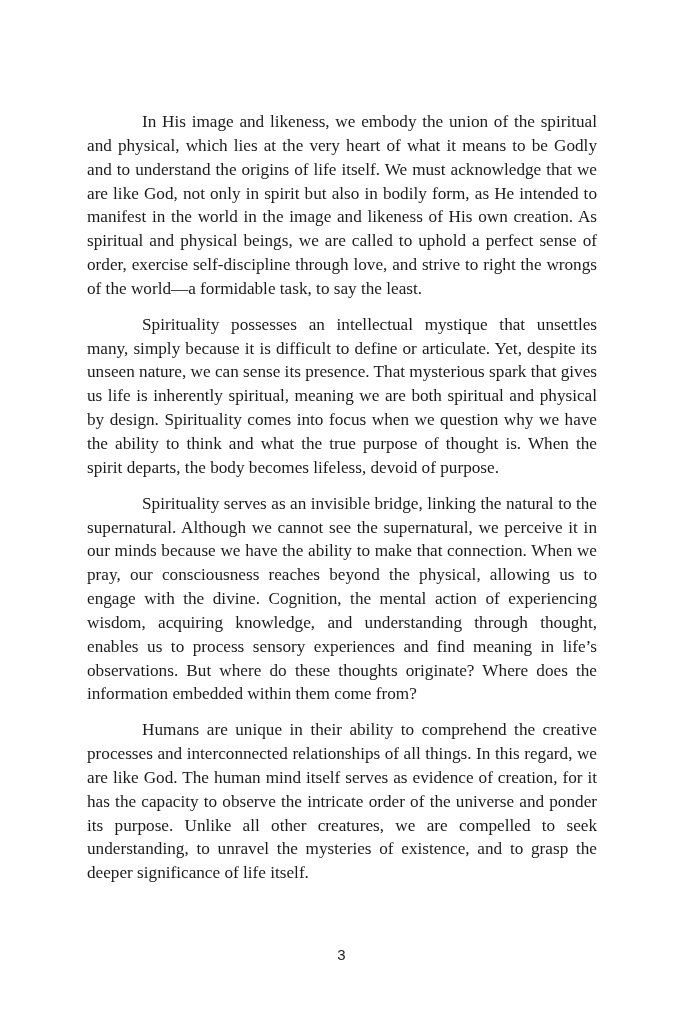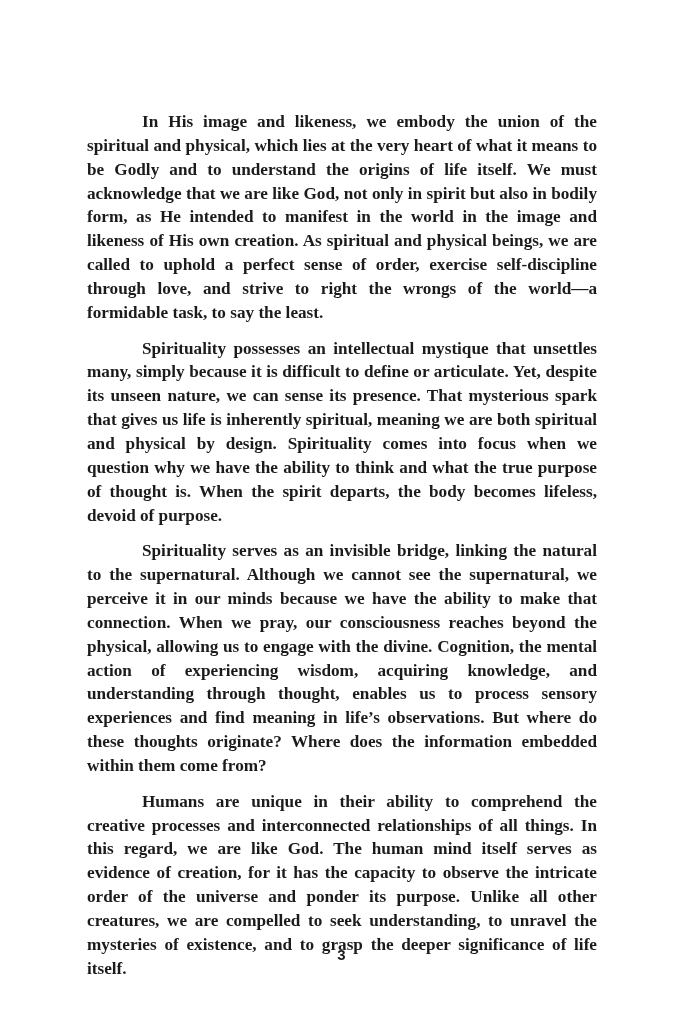--- a/index.html
+++ b/index.html
@@ -13,21 +13,20 @@
       position: relative;
       overflow: hidden;
     }
     .page {
       position: absolute;
       left: 0;
       top: 0;
       width: 683px;
       height: 828px;
       background: #ffffff;
-      font-weight: bold;
     }
     .text-block {
       position: absolute;
       left: 87px;
       top: 110px;
       width: 510px;
       font-family: "Liberation Serif", "DejaVu Serif", serif;
       font-size: 17.2px;
       line-height: 23.85px;
       color: #1b1b1b;

